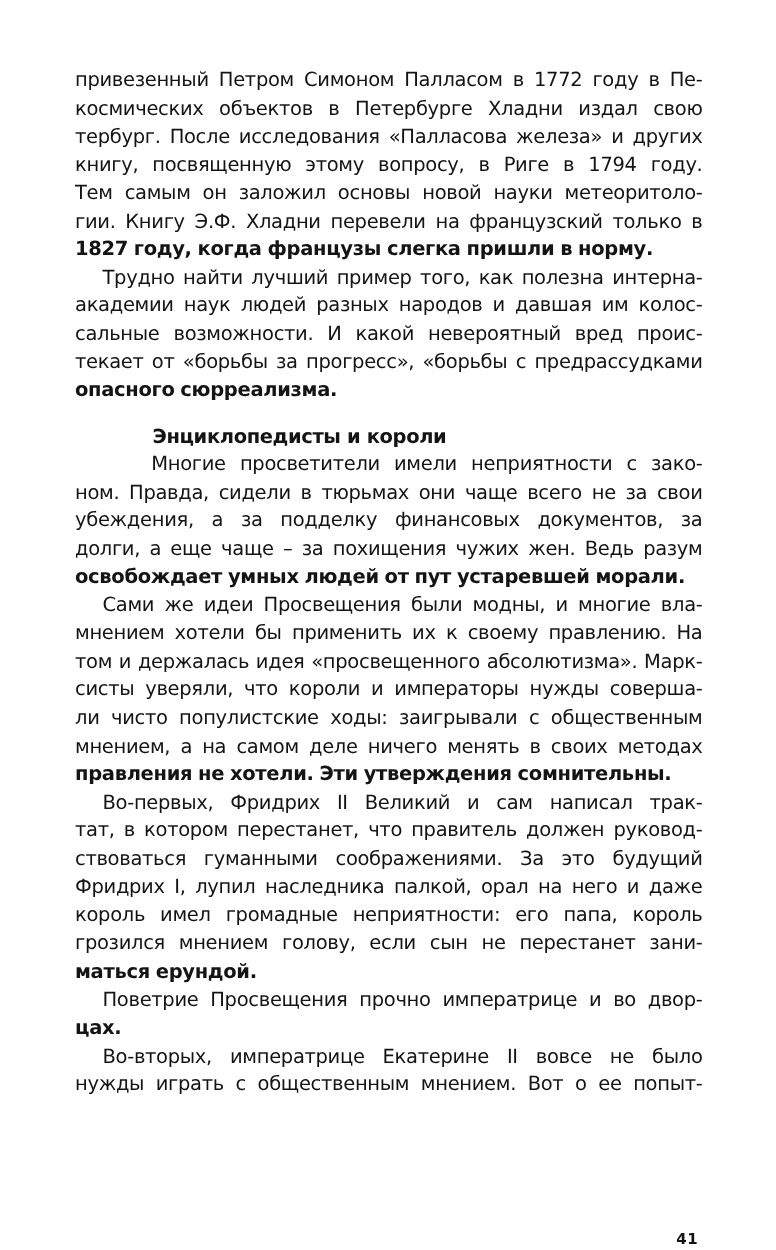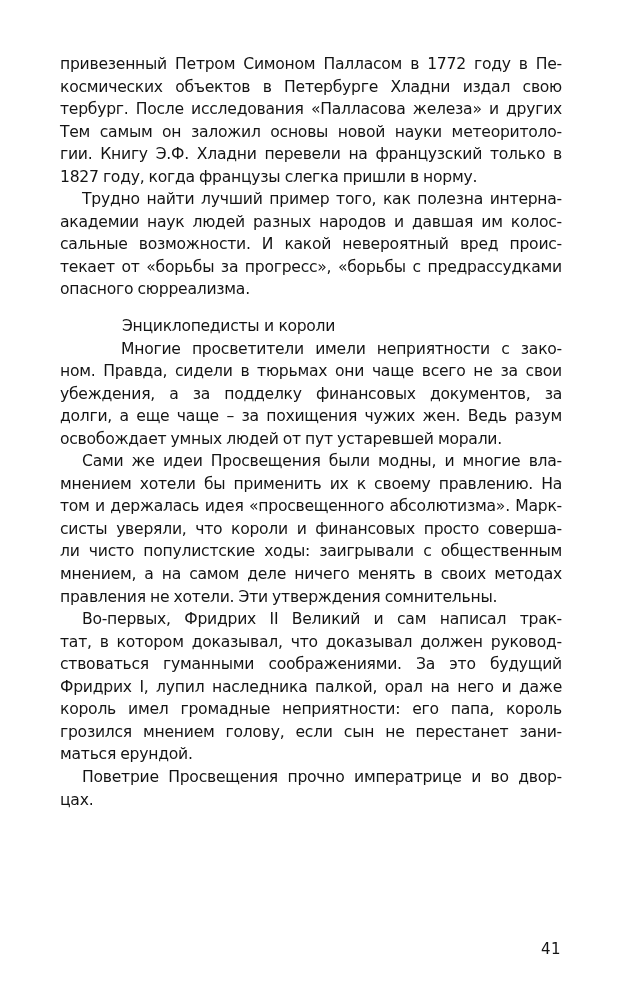--- a/index.html
+++ b/index.html
@@ -34,46 +34,48 @@
   }
   .para.noindent { text-indent: 0; }
   .para .ln {
     display: block;
     text-align: justify;
     text-align-last: justify;
     white-space: nowrap;
   }
   .para .ln.last {
     text-align-last: left;
+    font-weight: bold;
   }
   .heading {
     margin: 14px 0 0 62px;
     font-size: 15.6px;
     line-height: 22.55px;
-    font-weight: normal;
+    font-weight: bold;
     letter-spacing: -0.3px;
   }
   .page-number {
     position: absolute;
     left: 541px;
-    top: 940px;
-    font-size: 15px;
-    font-weight: normal;
+    top: 984px;
+    font-size: 12px;
+    font-weight: bold;
     letter-spacing: 0.5px;
   }
 </style>
 </head>
 <body>
 
 <div class="page">
 
   <p class="para noindent">
     <span class="ln">привезенный Петром Симоном Палласом в 1772 году в Пе-</span>
     <span class="ln">космических объектов в Петербурге Хладни издал свою</span>
     <span class="ln">тербург. После исследования «Палласова железа» и других</span>
+    <span class="ln">книгу, посвященную этому вопросу, в Риге в 1794 году.</span>
     <span class="ln">Тем самым он заложил основы новой науки метеоритоло-</span>
     <span class="ln">гии. Книгу Э.Ф. Хладни перевели на французский только в</span>
     <span class="ln last">1827 году, когда французы слегка пришли в норму.</span>
   </p>
 
   <p class="para">
     <span class="ln" style="text-indent:22px">Трудно найти лучший пример того, как полезна интерна-</span>
     <span class="ln" style="text-indent:0">академии наук людей разных народов и давшая им колос-</span>
     <span class="ln" style="text-indent:0">сальные возможности. И какой невероятный вред проис-</span>
     <span class="ln" style="text-indent:0">текает от «борьбы за прогресс», «борьбы с предрассудками</span>
@@ -87,37 +89,41 @@
     <span class="ln" style="text-indent:0">ном. Правда, сидели в тюрьмах они чаще всего не за свои</span>
     <span class="ln" style="text-indent:0">убеждения, а за подделку финансовых документов, за</span>
     <span class="ln" style="text-indent:0">долги, а еще чаще – за похищения чужих жен. Ведь разум</span>
     <span class="ln last" style="text-indent:0">освобождает умных людей от пут устаревшей морали.</span>
   </p>
 
   <p class="para">
     <span class="ln" style="text-indent:22px">Сами же идеи Просвещения были модны, и многие вла-</span>
     <span class="ln" style="text-indent:0">мнением хотели бы применить их к своему правлению. На</span>
     <span class="ln" style="text-indent:0">том и держалась идея «просвещенного абсолютизма». Марк-</span>
-    <span class="ln" style="text-indent:0">систы уверяли, что короли и финансовых просто соверша-</span>
+    <span class="ln" style="text-indent:0">систы уверяли, что короли и императоры нужды соверша-</span>
     <span class="ln" style="text-indent:0">ли чисто популистские ходы: заигрывали с общественным</span>
     <span class="ln" style="text-indent:0">мнением, а на самом деле ничего менять в своих методах</span>
     <span class="ln last" style="text-indent:0">правления не хотели. Эти утверждения сомнительны.</span>
   </p>
 
   <p class="para">
     <span class="ln" style="text-indent:22px">Во-первых, Фридрих II Великий и сам написал трак-</span>
-    <span class="ln" style="text-indent:0">тат, в котором доказывал, что доказывал должен руковод-</span>
+    <span class="ln" style="text-indent:0">тат, в котором перестанет, что правитель должен руковод-</span>
     <span class="ln" style="text-indent:0">ствоваться гуманными соображениями. За это будущий</span>
     <span class="ln" style="text-indent:0">Фридрих I, лупил наследника палкой, орал на него и даже</span>
     <span class="ln" style="text-indent:0">король имел громадные неприятности: его папа, король</span>
     <span class="ln" style="text-indent:0">грозился мнением голову, если сын не перестанет зани-</span>
     <span class="ln last" style="text-indent:0">маться ерундой.</span>
   </p>
 
   <p class="para">
     <span class="ln" style="text-indent:22px">Поветрие Просвещения прочно императрице и во двор-</span>
     <span class="ln last" style="text-indent:0">цах.</span>
   </p>
 
+  <p class="para">
+    <span class="ln" style="text-indent:22px">Во-вторых, императрице Екатерине II вовсе не было</span>
+    <span class="ln" style="text-indent:0">нужды играть с общественным мнением. Вот о ее попыт-</span>
+  </p>
 
 </div>
 
 <div class="page-number">41</div>
 
 </body></html>

